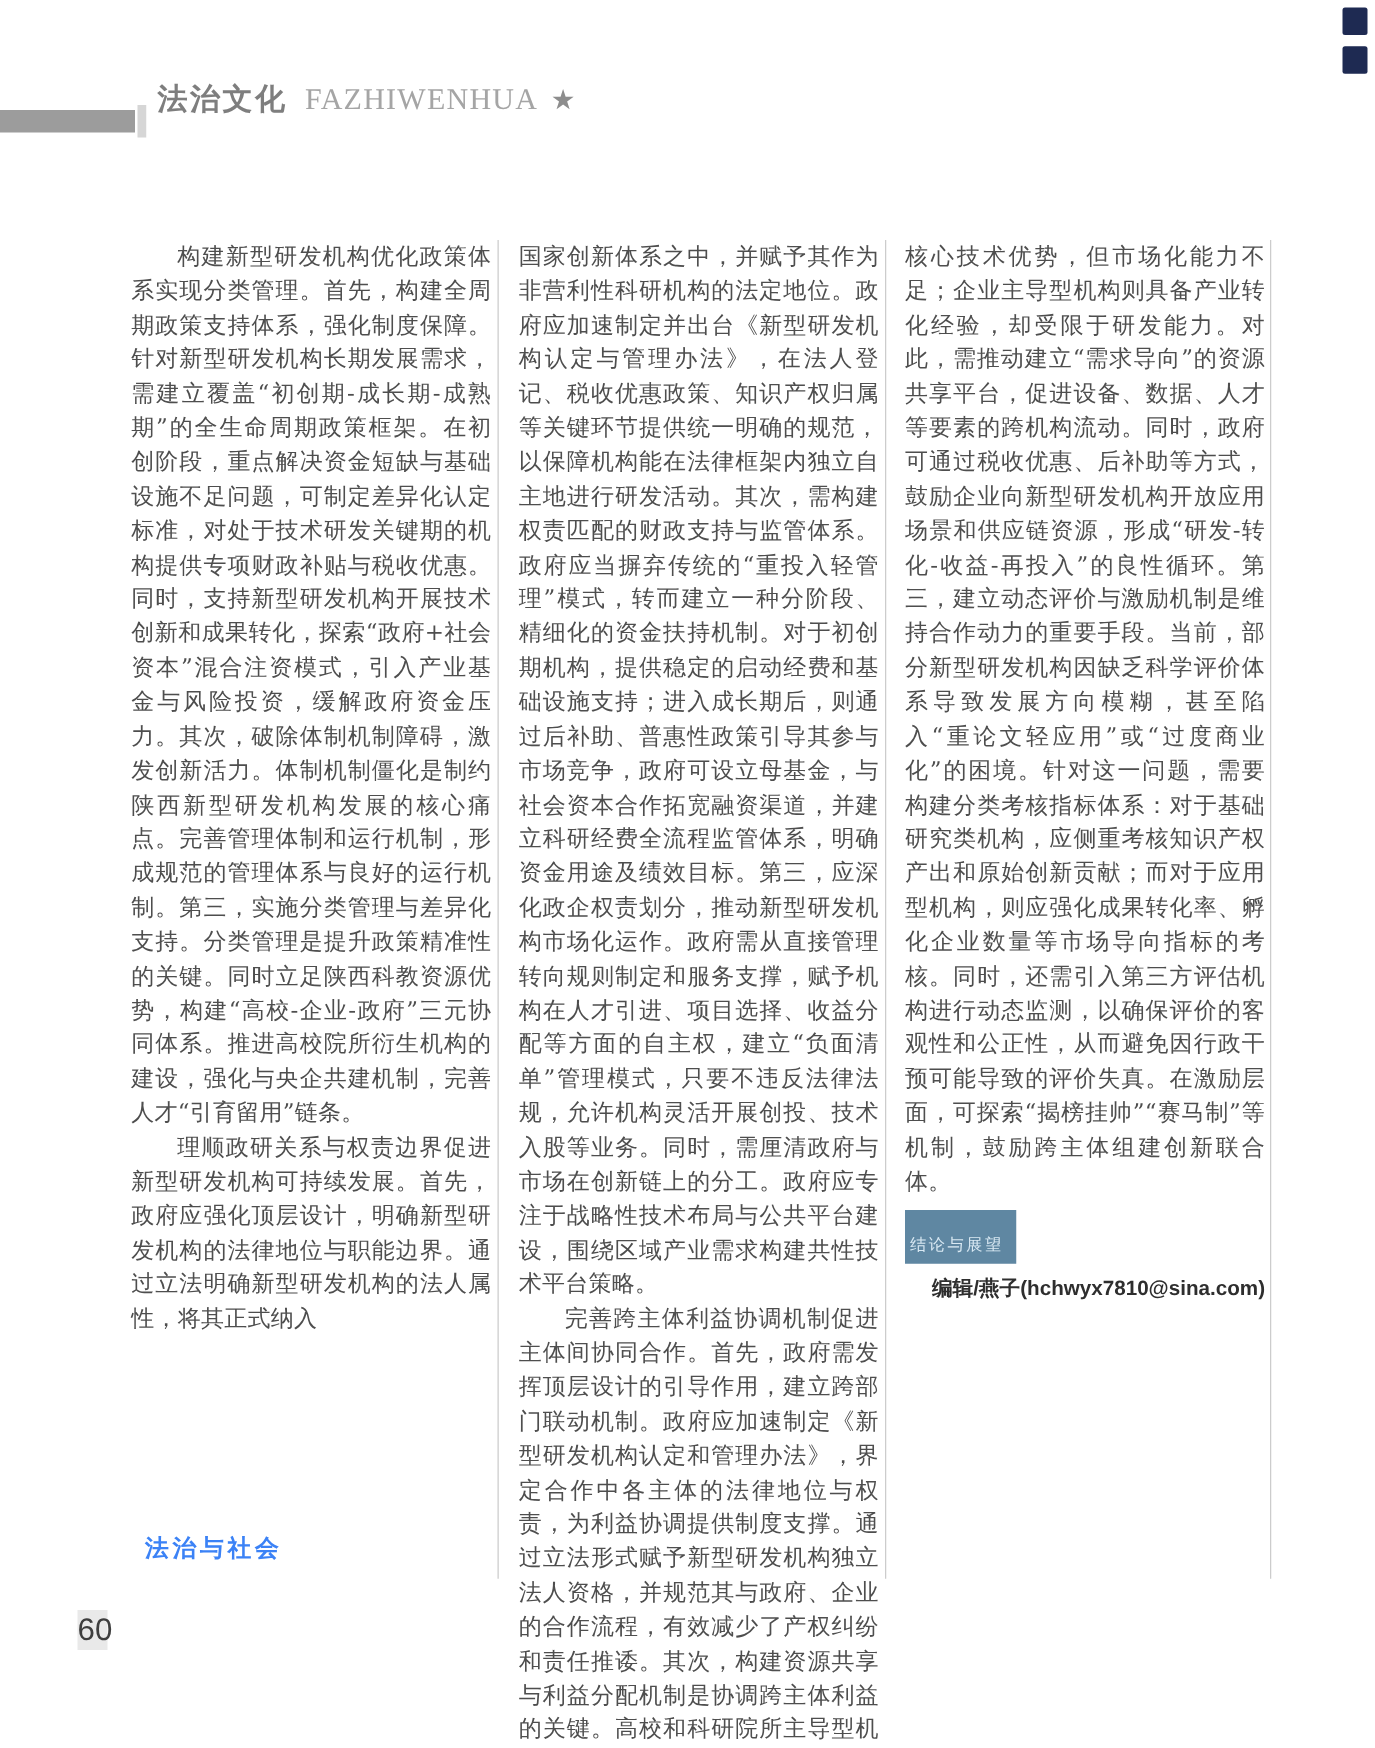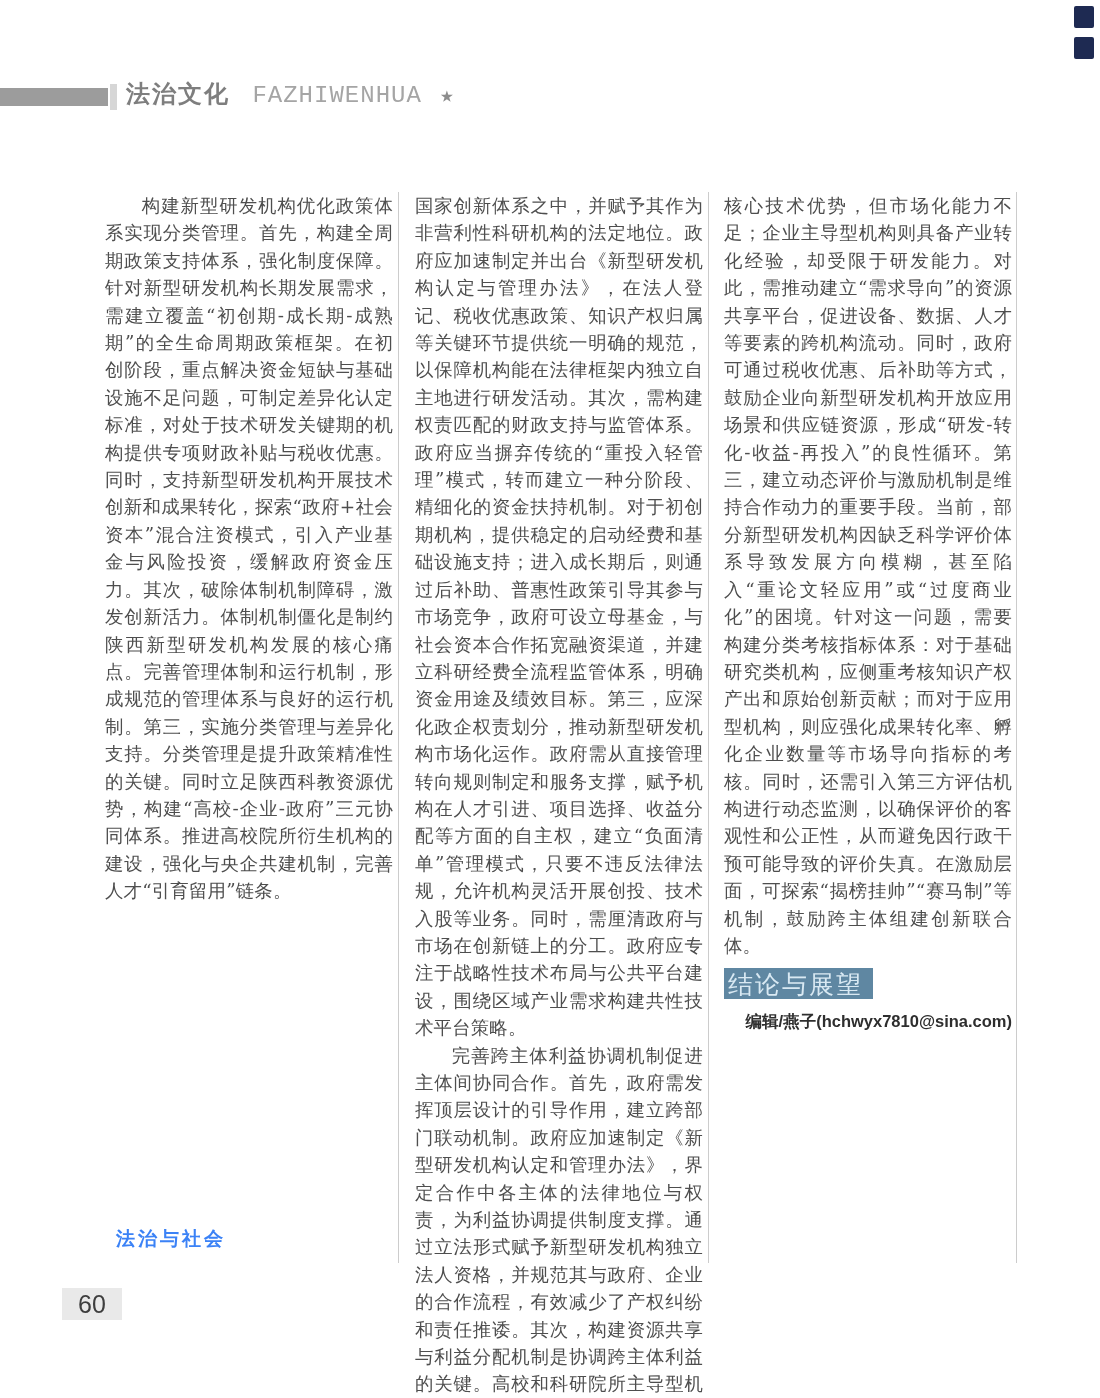--- a/index.html
+++ b/index.html
@@ -16,22 +16,22 @@
     position:absolute; left:0; top:88px;
     width:108px; height:18px;
     background:#9c9c9c;
   }
   .hdr-accent {
     position:absolute; left:110px; top:84px;
     width:7px; height:26px;
     background:#d6d6d6;
   }
   .hdr-text {
-    position:absolute; left:126px; top:82px;
-    font-family:Liberation Mono, monospace;
+    position:absolute; left:126px; top:66px;
+    font-family:Liberation Serif, serif;
     font-size:24px; line-height:28px;
     white-space:nowrap;
   }
   .hdr-cn { font-weight:bold; color:#7e7e7e; letter-spacing:2px; }
   .hdr-en { color:#a5a5a5; letter-spacing:1px; margin-left:8px; }
   .hdr-star { color:#8d8d8d; margin-left:4px; font-size:22px; }
 
   
   .corner-marks { position:absolute; right:6px; top:6px; }
   .corner-mark {
@@ -62,40 +62,40 @@
   .col p { margin:0; padding:0; }
   .col p.indent { text-indent:2em; }
 
   
   .heading-wrap { margin:9px 0 7px 0; }
   .section-heading {
     display:inline-block;
     background:#5f87a2;
     color:#d9e9f3;
     font-family:"Liberation Sans", sans-serif;
-    font-size:25px; line-height:24px;
-    padding:4px 10px 3px 4px;
+    font-size:13px; line-height:24px;
+    padding:16px 10px 3px 4px;
     letter-spacing:2px;
   }
 
   
   .editor {
     margin-top:6px;
     text-align:right;
     font-family:"Liberation Sans", sans-serif;
     font-weight:bold;
     font-size:16.5px;
     color:#2e2e2e;
     letter-spacing:0;
   }
 
   
   .page-num {
     position:absolute; left:62px; top:1288px;
-    width:60px; height:32px;
+    width:24px; height:32px;
     background:#e9e9e9;
     color:#3e3e3e;
     font-family:"Liberation Sans", sans-serif;
     font-size:25px; line-height:32px;
     text-align:center;
   }
   .journal {
     position:absolute; left:116px; top:1226px;
     font-family:Liberation Serif, serif;
     font-size:19px; font-weight:bold;
@@ -119,20 +119,21 @@
     <div class="corner-mark"></div>
     <div class="corner-mark"></div>
   </div>
 
   <div class="divider d1"></div>
   <div class="divider d2"></div>
   <div class="divider d3"></div>
 
   <div class="col c1">
     <p class="indent">构建新型研发机构优化政策体系实现分类管理。首先，构建全周期政策支持体系，强化制度保障。针对新型研发机构长期发展需求，需建立覆盖“初创期-成长期-成熟期”的全生命周期政策框架。在初创阶段，重点解决资金短缺与基础设施不足问题，可制定差异化认定标准，对处于技术研发关键期的机构提供专项财政补贴与税收优惠。同时，支持新型研发机构开展技术创新和成果转化，探索“政府+社会资本”混合注资模式，引入产业基金与风险投资，缓解政府资金压力。其次，破除体制机制障碍，激发创新活力。体制机制僵化是制约陕西新型研发机构发展的核心痛点。完善管理体制和运行机制，形成规范的管理体系与良好的运行机制。第三，实施分类管理与差异化支持。分类管理是提升政策精准性的关键。同时立足陕西科教资源优势，构建“高校-企业-政府”三元协同体系。推进高校院所衍生机构的建设，强化与央企共建机制，完善人才“引育留用”链条。</p>
+    <p class="indent">理顺政研关系与权责边界促进新型研发机构可持续发展。首先，政府应强化顶层设计，明确新型研发机构的法律地位与职能边界。通过立法明确新型研发机构的法人属性，将其正式纳入</p>
   </div>
 
   <div class="col c2">
     <p>国家创新体系之中，并赋予其作为非营利性科研机构的法定地位。政府应加速制定并出台《新型研发机构认定与管理办法》，在法人登记、税收优惠政策、知识产权归属等关键环节提供统一明确的规范，以保障机构能在法律框架内独立自主地进行研发活动。其次，需构建权责匹配的财政支持与监管体系。政府应当摒弃传统的“重投入轻管理”模式，转而建立一种分阶段、精细化的资金扶持机制。对于初创期机构，提供稳定的启动经费和基础设施支持；进入成长期后，则通过后补助、普惠性政策引导其参与市场竞争，政府可设立母基金，与社会资本合作拓宽融资渠道，并建立科研经费全流程监管体系，明确资金用途及绩效目标。第三，应深化政企权责划分，推动新型研发机构市场化运作。政府需从直接管理转向规则制定和服务支撑，赋予机构在人才引进、项目选择、收益分配等方面的自主权，建立“负面清单”管理模式，只要不违反法律法规，允许机构灵活开展创投、技术入股等业务。同时，需厘清政府与市场在创新链上的分工。政府应专注于战略性技术布局与公共平台建设，围绕区域产业需求构建共性技术平台策略。</p>
     <p class="indent">完善跨主体利益协调机制促进主体间协同合作。首先，政府需发挥顶层设计的引导作用，建立跨部门联动机制。政府应加速制定《新型研发机构认定和管理办法》，界定合作中各主体的法律地位与权责，为利益协调提供制度支撑。通过立法形式赋予新型研发机构独立法人资格，并规范其与政府、企业的合作流程，有效减少了产权纠纷和责任推诿。其次，构建资源共享与利益分配机制是协调跨主体利益的关键。高校和科研院所主导型机构往往拥有</p>
   </div>
 
   <div class="col c3">
     <p>核心技术优势，但市场化能力不足；企业主导型机构则具备产业转化经验，却受限于研发能力。对此，需推动建立“需求导向”的资源共享平台，促进设备、数据、人才等要素的跨机构流动。同时，政府可通过税收优惠、后补助等方式，鼓励企业向新型研发机构开放应用场景和供应链资源，形成“研发-转化-收益-再投入”的良性循环。第三，建立动态评价与激励机制是维持合作动力的重要手段。当前，部分新型研发机构因缺乏科学评价体系导致发展方向模糊，甚至陷入“重论文轻应用”或“过度商业化”的困境。针对这一问题，需要构建分类考核指标体系：对于基础研究类机构，应侧重考核知识产权产出和原始创新贡献；而对于应用型机构，则应强化成果转化率、孵化企业数量等市场导向指标的考核。同时，还需引入第三方评估机构进行动态监测，以确保评价的客观性和公正性，从而避免因行政干预可能导致的评价失真。在激励层面，可探索“揭榜挂帅”“赛马制”等机制，鼓励跨主体组建创新联合体。</p>
     <div class="heading-wrap">

